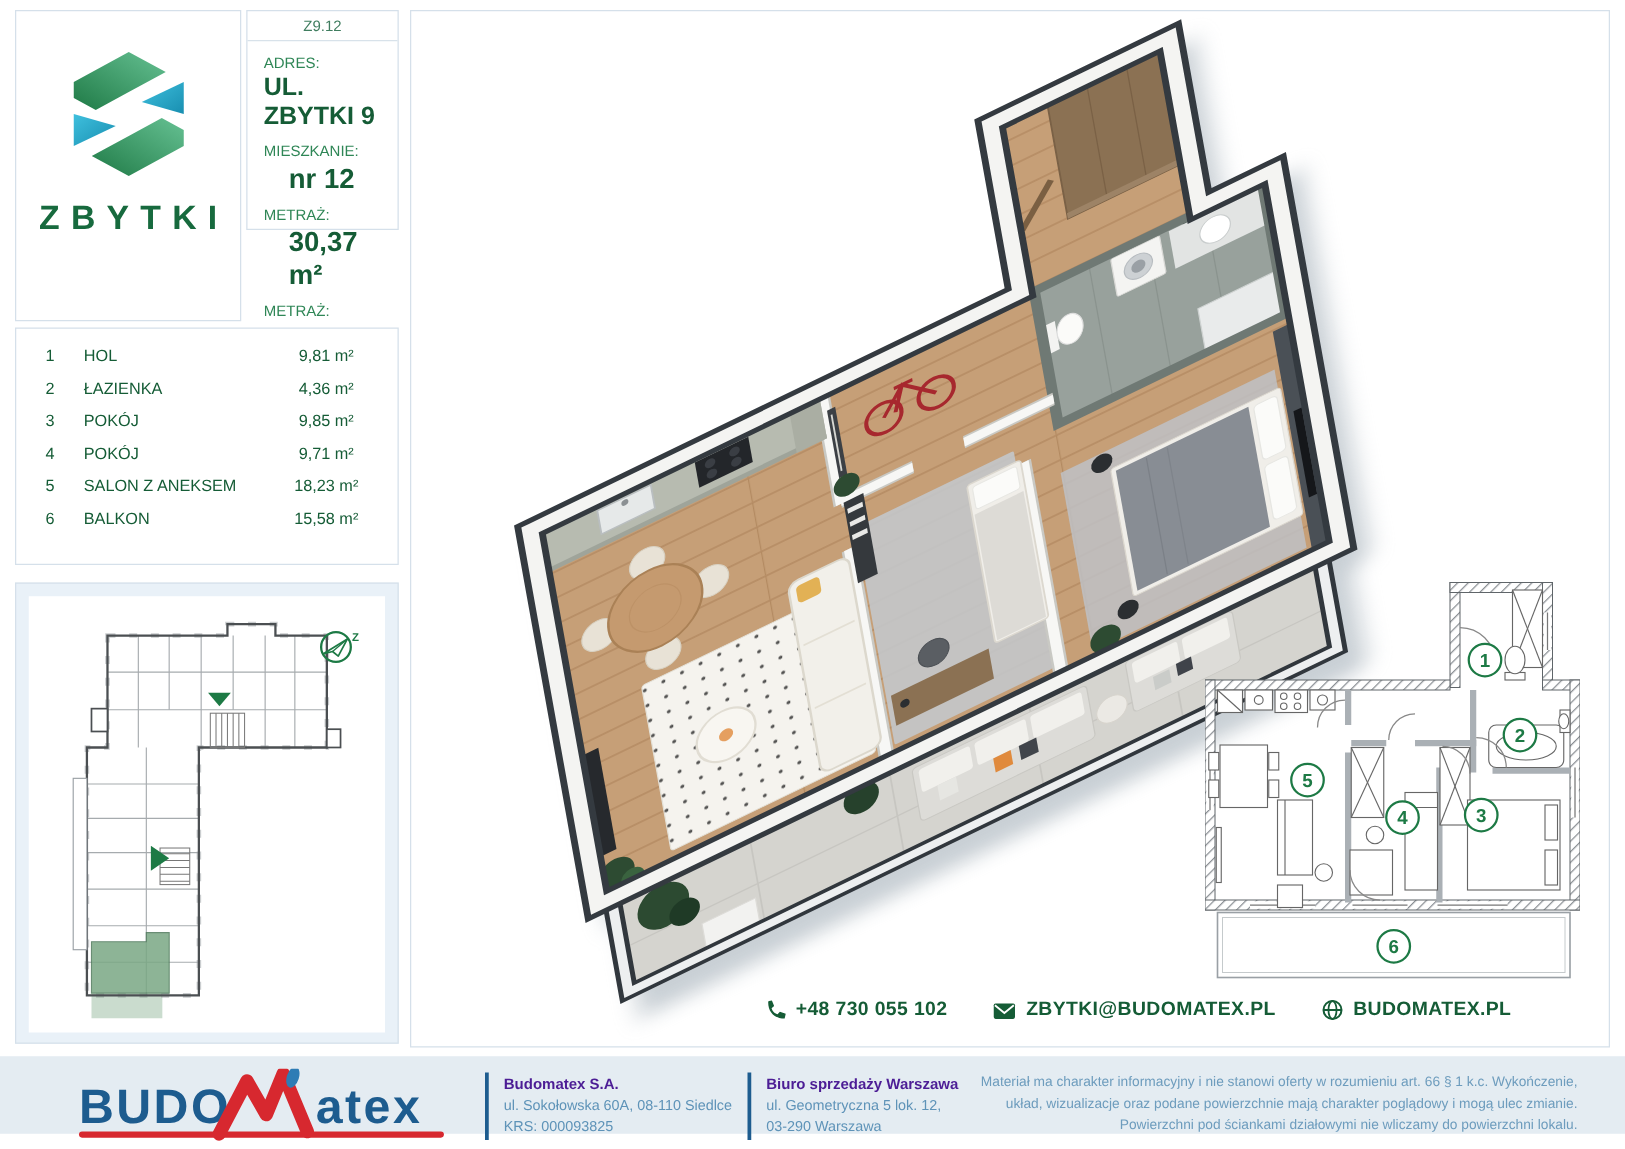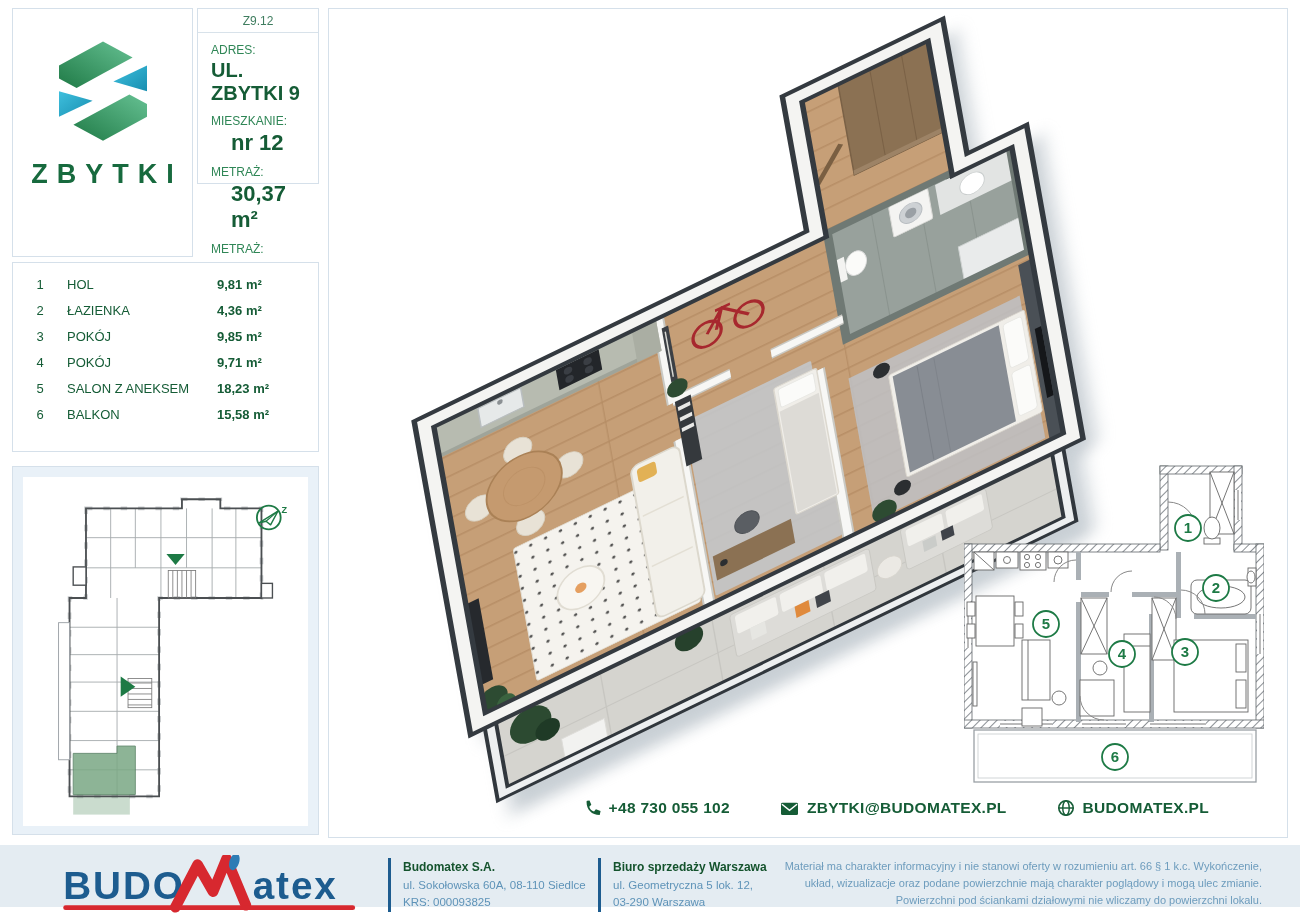--- a/index.html
+++ b/index.html
@@ -26,43 +26,43 @@
   
   .rooms-card{left:12px;top:262px;width:307px;height:190px;font-size:13px;}
   .rooms-grid{display:grid;grid-template-columns:54px 150px 1fr;align-items:center;}
   .rooms-head{padding-top:9px;padding-bottom:8px;border-bottom:1px solid #d8e2ea;
               color:#2f8656;font-size:12.5px;}
   .rooms-head .c-nr{text-align:center;}
   .rooms-head .c-area{text-align:right;padding-right:13px;}
   .rooms-body{padding-top:8px;}
   .rooms-row{height:26px;color:#155c36;}
   .rooms-row .c-nr{text-align:center;}
-  .rooms-row .c-area{text-align:left;padding-right:13px;font-weight:bold;}
+  .rooms-row .c-area{text-align:center;padding-right:13px;}
 
   
   .site-card{left:12px;top:466px;width:307px;height:369px;background:#e9f1f8;
              border:1px solid #d5e0ea;}
   .site-inner{position:absolute;left:10px;top:10px;right:10px;bottom:8px;background:#fff;}
   .site-inner svg{display:block;margin:4px auto 0;}
 
   
   .main-card{left:328px;top:8px;width:960px;height:830px;}
   .render3d{position:absolute;left:0;top:0;}
   .miniplan{position:absolute;left:635px;top:455px;}
-  .contact{position:absolute;right:78px;top:790px;display:flex;gap:50px;align-items:flex-end;}
+  .contact{position:absolute;right:78px;top:790px;display:flex;gap:36px;align-items:flex-end;}
   .citem{display:flex;gap:8px;align-items:center;font-weight:bold;font-size:15.5px;
          color:#155c36;letter-spacing:.3px;white-space:nowrap;}
   .citem svg{flex:0 0 auto;}
 
   
   .footer{position:absolute;left:0;top:845px;width:1300px;height:62px;background:#e4ecf2;}
   .bm-logo{position:absolute;left:58px;top:10px;}
   .f-block{position:absolute;top:13px;font-size:11.5px;color:#5e93b8;line-height:1.55;
            border-left:3px solid #1d5c8f;padding-left:12px;}
-  .f-block .f-title{font-weight:bold;font-size:12px;color:#14532d;}
+  .f-block .f-title{font-weight:bold;font-size:12px;color:#4c1d95;}
   .f-block-1{left:388px;}
   .f-block-2{left:598px;}
   .disclaimer{position:absolute;right:38px;top:13px;width:478px;text-align:right;
               font-size:11px;color:#6d9cbd;line-height:1.55;}
   svg{font-family:"Liberation Sans",sans-serif;}
 </style>
 </head>
 <body>
 
 <div class="page">

